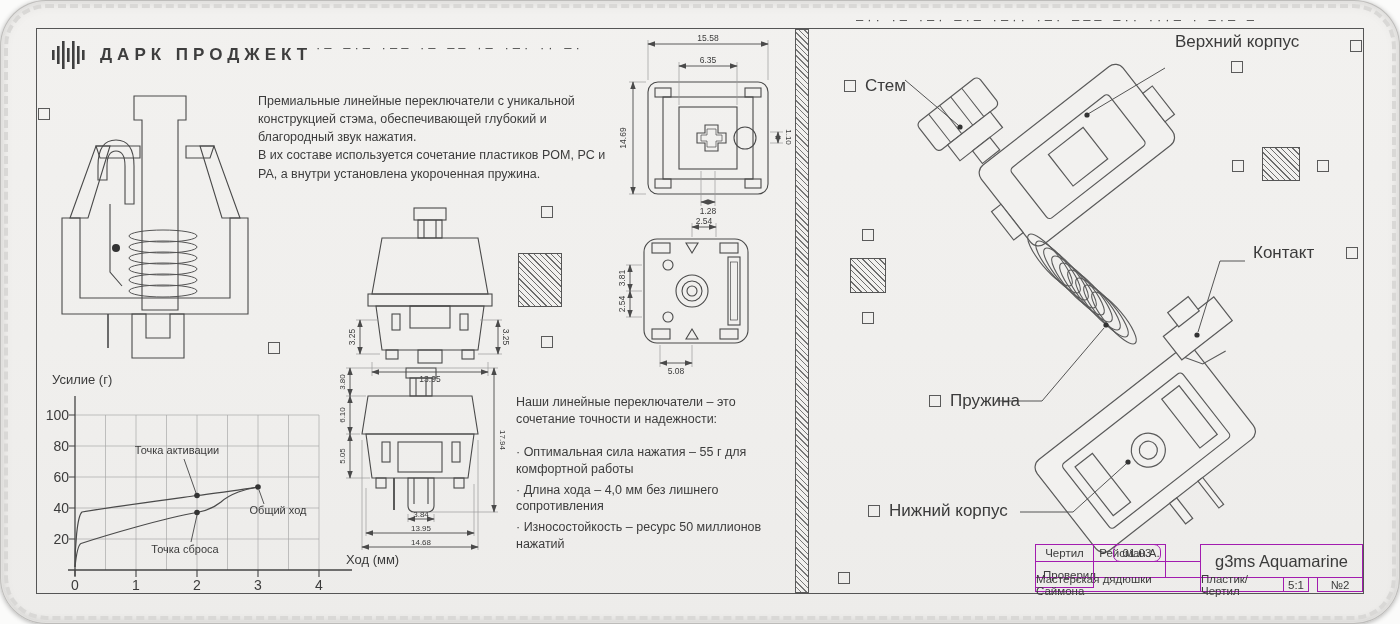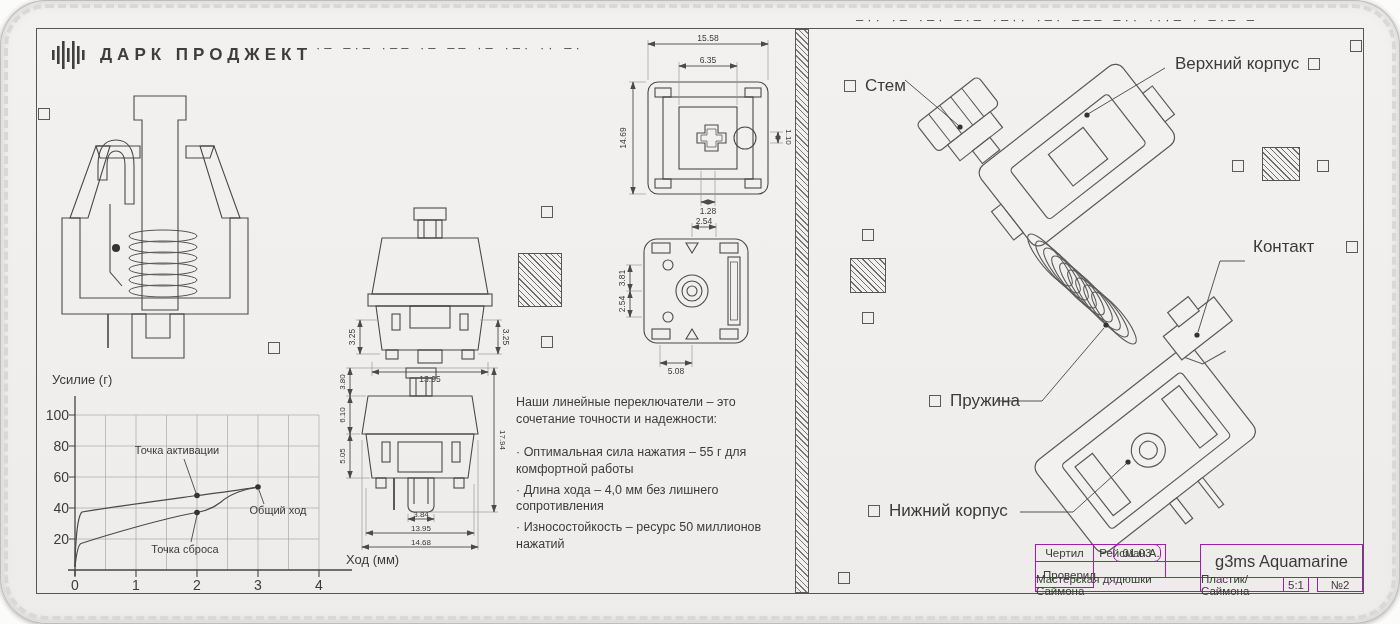--- a/index.html
+++ b/index.html
@@ -78,20 +78,25 @@
         <rect x="10" y="1" width="2.6" height="28"></rect>
         <rect x="15" y="8" width="2.6" height="14"></rect>
         <rect x="20" y="1" width="2.6" height="28"></rect>
         <rect x="25" y="6" width="2.6" height="18"></rect>
         <rect x="30" y="10" width="2.6" height="10"></rect>
       </g>
     </svg>
     <span class="logo-text">ДАРК ПРОДЖЕКТ</span>
   </div>
 
+  <div class="intro">Премиальные линейные переключатели с уникальной
+конструкцией стэма, обеспечивающей глубокий и
+благородный звук нажатия.
+В их составе используется сочетание пластиков POM, PC и
+PA, а внутри установлена укороченная пружина.</div>
 
   <div class="sq" style="left:38px;top:108px;"></div>
   <div class="sq" style="left:268px;top:342px;"></div>
   <div class="sq" style="left:541px;top:206px;"></div>
   <div class="sq-h" style="left:518px;top:253px;width:42px;height:52px;"></div>
   <div class="sq" style="left:541px;top:336px;"></div>
   <div class="sq" style="left:862px;top:229px;"></div>
   <div class="sq-h" style="left:850px;top:258px;width:34px;height:33px;"></div>
   <div class="sq" style="left:862px;top:312px;"></div>
   <div class="sq" style="left:1232px;top:160px;"></div>
@@ -350,25 +355,25 @@
     <path class="lead" d="M199,373 L244,373 L306,300"></path>
       <circle cx="308" cy="297" r="2.6" fill="#333"></circle>
     <path class="lead" d="M222,484 L275,484 L328,436"></path>
       <circle cx="330" cy="434" r="2.6" fill="#333"></circle>
   </svg>
 
   <div class="xlabel" style="left:836px;top:76px;padding-left:8px;">
     <span class="lbl-sq"></span>
     <span>Стем</span>
   </div>
-  <div class="xlabel" style="left:1175px;top:54px;">
+  <div class="xlabel" style="left:1175px;top:32px;flex-direction:column;">
     <span>Верхний корпус</span>
     <span class="lbl-sq"></span>
   </div>
-  <div class="xlabel" style="left:1253px;top:237px;gap:32px;">
+  <div class="xlabel" style="left:1253px;top:243px;gap:32px;">
     <span>Контакт</span>
     <span class="lbl-sq"></span>
   </div>
   <div class="xlabel" style="left:896px;top:391px;padding-left:33px;">
     <span class="lbl-sq"></span>
     <span>Пружина</span>
   </div>
   <div class="xlabel" style="left:868px;top:501px;">
     <span class="lbl-sq"></span>
     <span>Нижний корпус</span>
@@ -376,17 +381,17 @@
 
   <div>
     <div class="tb-cell" style="left:1035px;top:544px;width:59px;height:18px;">Чертил</div>
     <div class="tb-cell" style="left:1093px;top:544px;width:73px;height:18px;">Рейсман А.</div>
     <div class="tb-cell" style="left:1113px;top:544px;width:48px;height:18px;border-radius:7px;">01.03</div>
     <div class="tb-cell tb-product" style="left:1200px;top:544px;width:163px;height:34px;">g3ms Aquamarine</div>
     <div class="tb-cell tb-left" style="left:1035px;top:561px;width:59px;height:27px;">Проверил</div>
     <div class="tb-cell" style="left:1093px;top:561px;width:73px;height:17px;"></div>
     <div class="tb-cell" style="left:1165px;top:561px;width:36px;height:17px;"></div>
     <div class="tb-cell" style="left:1035px;top:577px;width:166px;height:15px;">Мастерская дядюшки Саймона</div>
-    <div class="tb-cell" style="left:1200px;top:577px;width:84px;height:15px;">Пластик/Саймона</div>
+    <div class="tb-cell" style="left:1200px;top:577px;width:84px;height:15px;">Пластик/Чертил</div>
     <div class="tb-cell" style="left:1283px;top:577px;width:26px;height:15px;">5:1</div>
     <div class="tb-cell" style="left:1317px;top:577px;width:46px;height:15px;">№2</div>
   </div>
 </div>
 
 </body></html>

